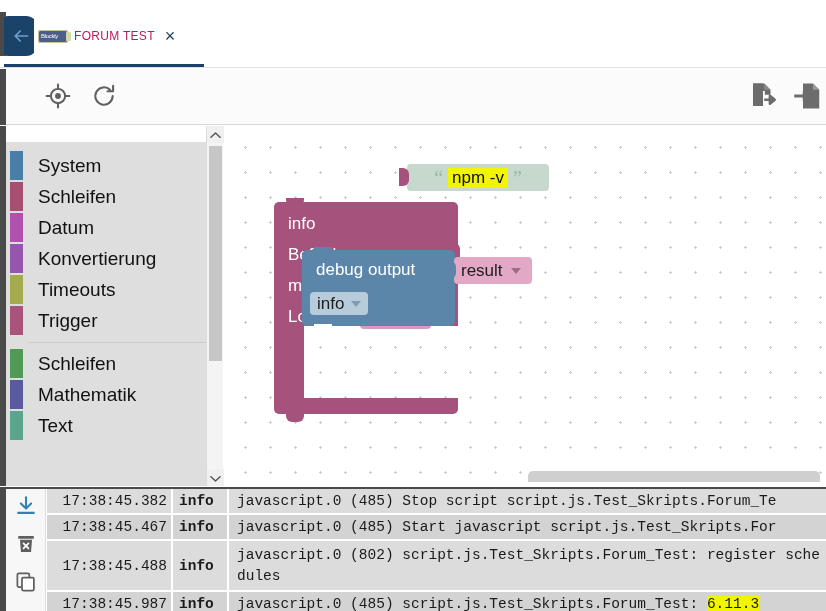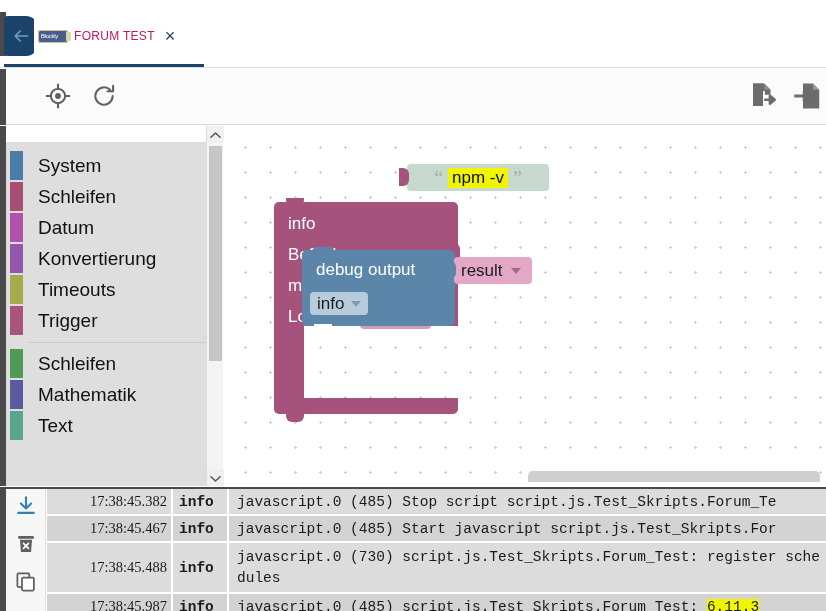--- a/index.html
+++ b/index.html
@@ -445,21 +445,20 @@
     cursor: pointer;
   }
   .log-row.alt { background: #d3d3d3; }
   .log-time {
     flex: 0 0 126px;
     padding: 4px 4px 4px 4px;
     text-align: right;
     display: flex; align-items: center; justify-content: flex-end;
     border-right: 2px solid #ffffff;
     white-space: nowrap;
-    font-family: Liberation Serif, serif;
   }
   .log-sev {
     flex: 0 0 56px;
     padding: 4px 6px;
     font-weight: bold;
     display: flex; align-items: center;
     border-right: 2px solid #ffffff;
   }
   .log-msg {
     flex: 1 1 auto;
@@ -724,21 +723,21 @@
 
       <div class="log-row alt">
         <span class="log-time">17:38:45.467</span>
         <span class="log-sev">info</span>
         <span class="log-msg">javascript.0 (485) Start javascript script.js.Test_Skripts.For</span>
       </div>
 
       <div class="log-row">
         <span class="log-time">17:38:45.488</span>
         <span class="log-sev">info</span>
-        <span class="log-msg wrap">javascript.0 (730) script.js.Test_Skripts.Forum_Test: register
+        <span class="log-msg wrap">javascript.0 (802) script.js.Test_Skripts.Forum_Test: register
 schedules</span>
       </div>
 
       <div class="log-row alt">
         <span class="log-time">17:38:45.987</span>
         <span class="log-sev">info</span>
         <span class="log-msg"><span>javascript.0 (485) script.js.Test_Skripts.Forum_Test: </span><span class="hl">6.11.3</span></span>
       </div>
 
     </div>

